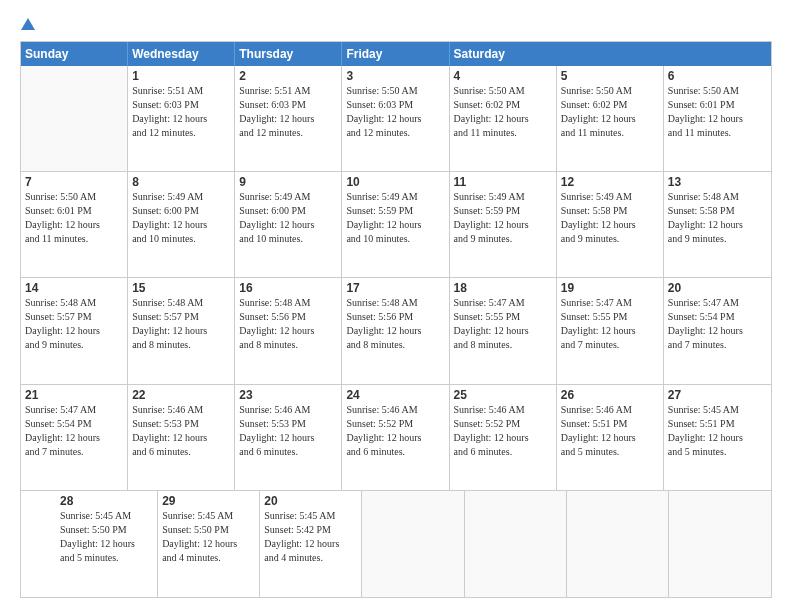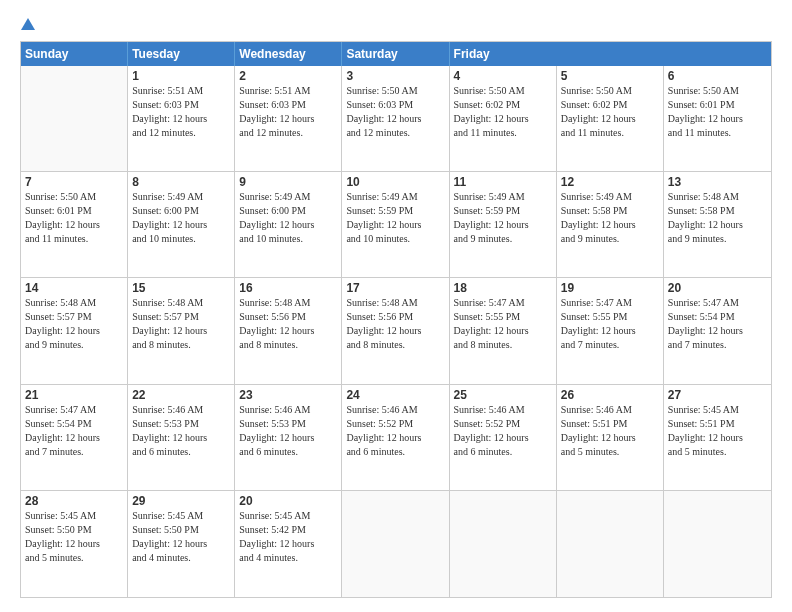--- a/index.html
+++ b/index.html
@@ -77,21 +77,21 @@
     .calendar-body {
       flex: 1;
       display: grid;
       grid-template-rows: repeat(5, 1fr);
     }
     .calendar-row {
       display: grid;
       grid-template-columns: repeat(7, 1fr);
       border-bottom: 1px solid #ccc;
     }
-    .calendar-row:last-child { border-bottom: none; }
+    .calendar-row:last-child { border-bottom: none; margin-left: 35px; }
     .calendar-cell {
       border-right: 1px solid #ccc;
       padding: 3px 4px;
       vertical-align: top;
       min-height: 90px;
       background: #fff;
     }
     .calendar-cell:last-child { border-right: none; }
     .calendar-cell.empty { background: #f9f9f9; }
     .day-number {
@@ -127,24 +127,24 @@
     </div>
     <div class="title-section">
       <div class="month-title"></div>
       <div class="subtitle"></div>
     </div>
   </div>
 
   <div class="calendar">
     <div class="day-headers">
     <div class="day-header">Sunday</div>
-        <div class="day-header">Tuesday</div>
         <div class="day-header">Wednesday</div>
+        <div class="day-header">Thursday</div>
+        <div class="day-header">Friday</div>
         <div class="day-header">Saturday</div>
-        <div class="day-header">Friday</div>
       </div>
     <div class="calendar-body">
     <div class="calendar-row">
           <div class="calendar-cell empty"></div>
           <div class="calendar-cell">
             <span class="day-number">1</span>
             <div class="cell-info">
               <span class="info-line">Sunrise: 5:51 AM</span>
               <span class="info-line">Sunset: 6:03 PM</span>
               <span class="info-line">Daylight: 12 hours</span>

